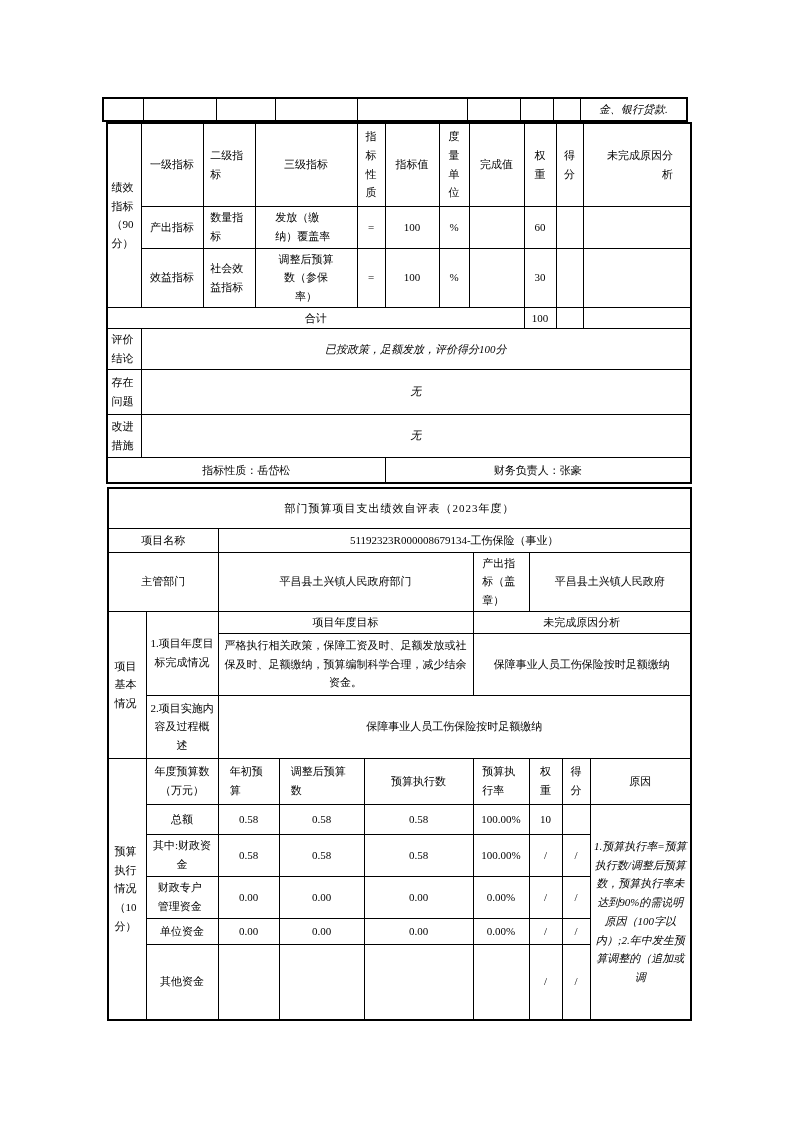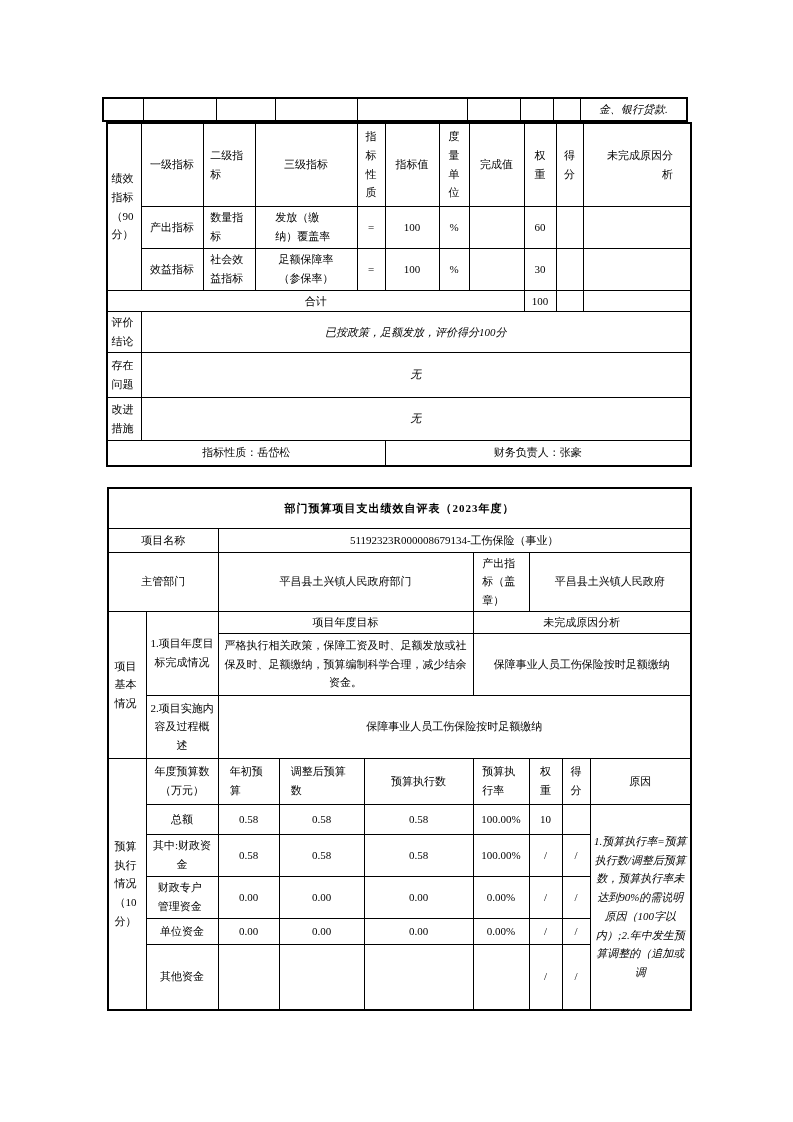--- a/index.html
+++ b/index.html
@@ -6,21 +6,21 @@
   body{width:793px;height:1122px;position:relative;
        font-family:"Liberation Serif","DejaVu Serif",serif;color:#000;}
   .page{position:absolute;left:0;top:0;width:793px;height:1122px;background:#fff;}
   table.tbl{border-collapse:collapse;table-layout:fixed;position:absolute;
             border:2px solid #000;background:#fff;}
   .tbl td{border:1px solid #000;font-size:11px;line-height:1.7;
           text-align:center;vertical-align:middle;padding:1px 3px;overflow:hidden;}
   .left{text-align:left;padding-left:6px;padding-right:4px;}
   .top{vertical-align:top;}
   .italic{font-style:italic;}
-  .title-cell{font-size:16px;font-weight:bold;letter-spacing:1px;}
+  .title-cell{font-size:16px;font-weight:normal;letter-spacing:1px;}
   .vs{display:inline-block;word-break:break-all;vertical-align:middle;text-align:left;line-height:1.7;}
   .w1{width:1.15em;text-align:center;}
   .w2{width:2.3em;}
   .w3{width:3.4em;}
   .w5{width:5.6em;}
   .w6{width:6.6em;}
   .pagenum{position:absolute;top:1030px;left:0;width:100%;text-align:center;
            font-size:11px;color:#333;font-family:"DejaVu Sans",sans-serif;}
 </style>
 </head>
@@ -91,21 +91,21 @@
       <td>100</td>
       <td>%</td>
       <td></td>
       <td>60</td>
       <td></td>
       <td></td>
     </tr>
     <tr style="height:42px">
       <td>效益指标</td>
       <td><span class="vs w3">社会效益指标</span></td>
-      <td><span class="vs w5" style="text-align:center">足额保障率（参保率）</span></td>
+      <td><span class="vs w5" style="text-align:center">调整后预算数（参保率）</span></td>
       <td>=</td>
       <td>100</td>
       <td>%</td>
       <td></td>
       <td>30</td>
       <td></td>
       <td></td>
     </tr>
     <tr style="height:21px">
       <td colspan="8">合计</td>
@@ -213,21 +213,21 @@
     </tr>
     <tr style="height:26px">
       <td>单位资金</td>
       <td>0.00</td>
       <td>0.00</td>
       <td>0.00</td>
       <td>0.00%</td>
       <td>/</td>
       <td>/</td>
     </tr>
-    <tr style="height:66px">
+    <tr style="height:76px">
       <td>其他资金</td>
       <td></td>
       <td></td>
       <td></td>
       <td></td>
       <td>/</td>
       <td>/</td>
     </tr>
   </tbody>
     </table>

